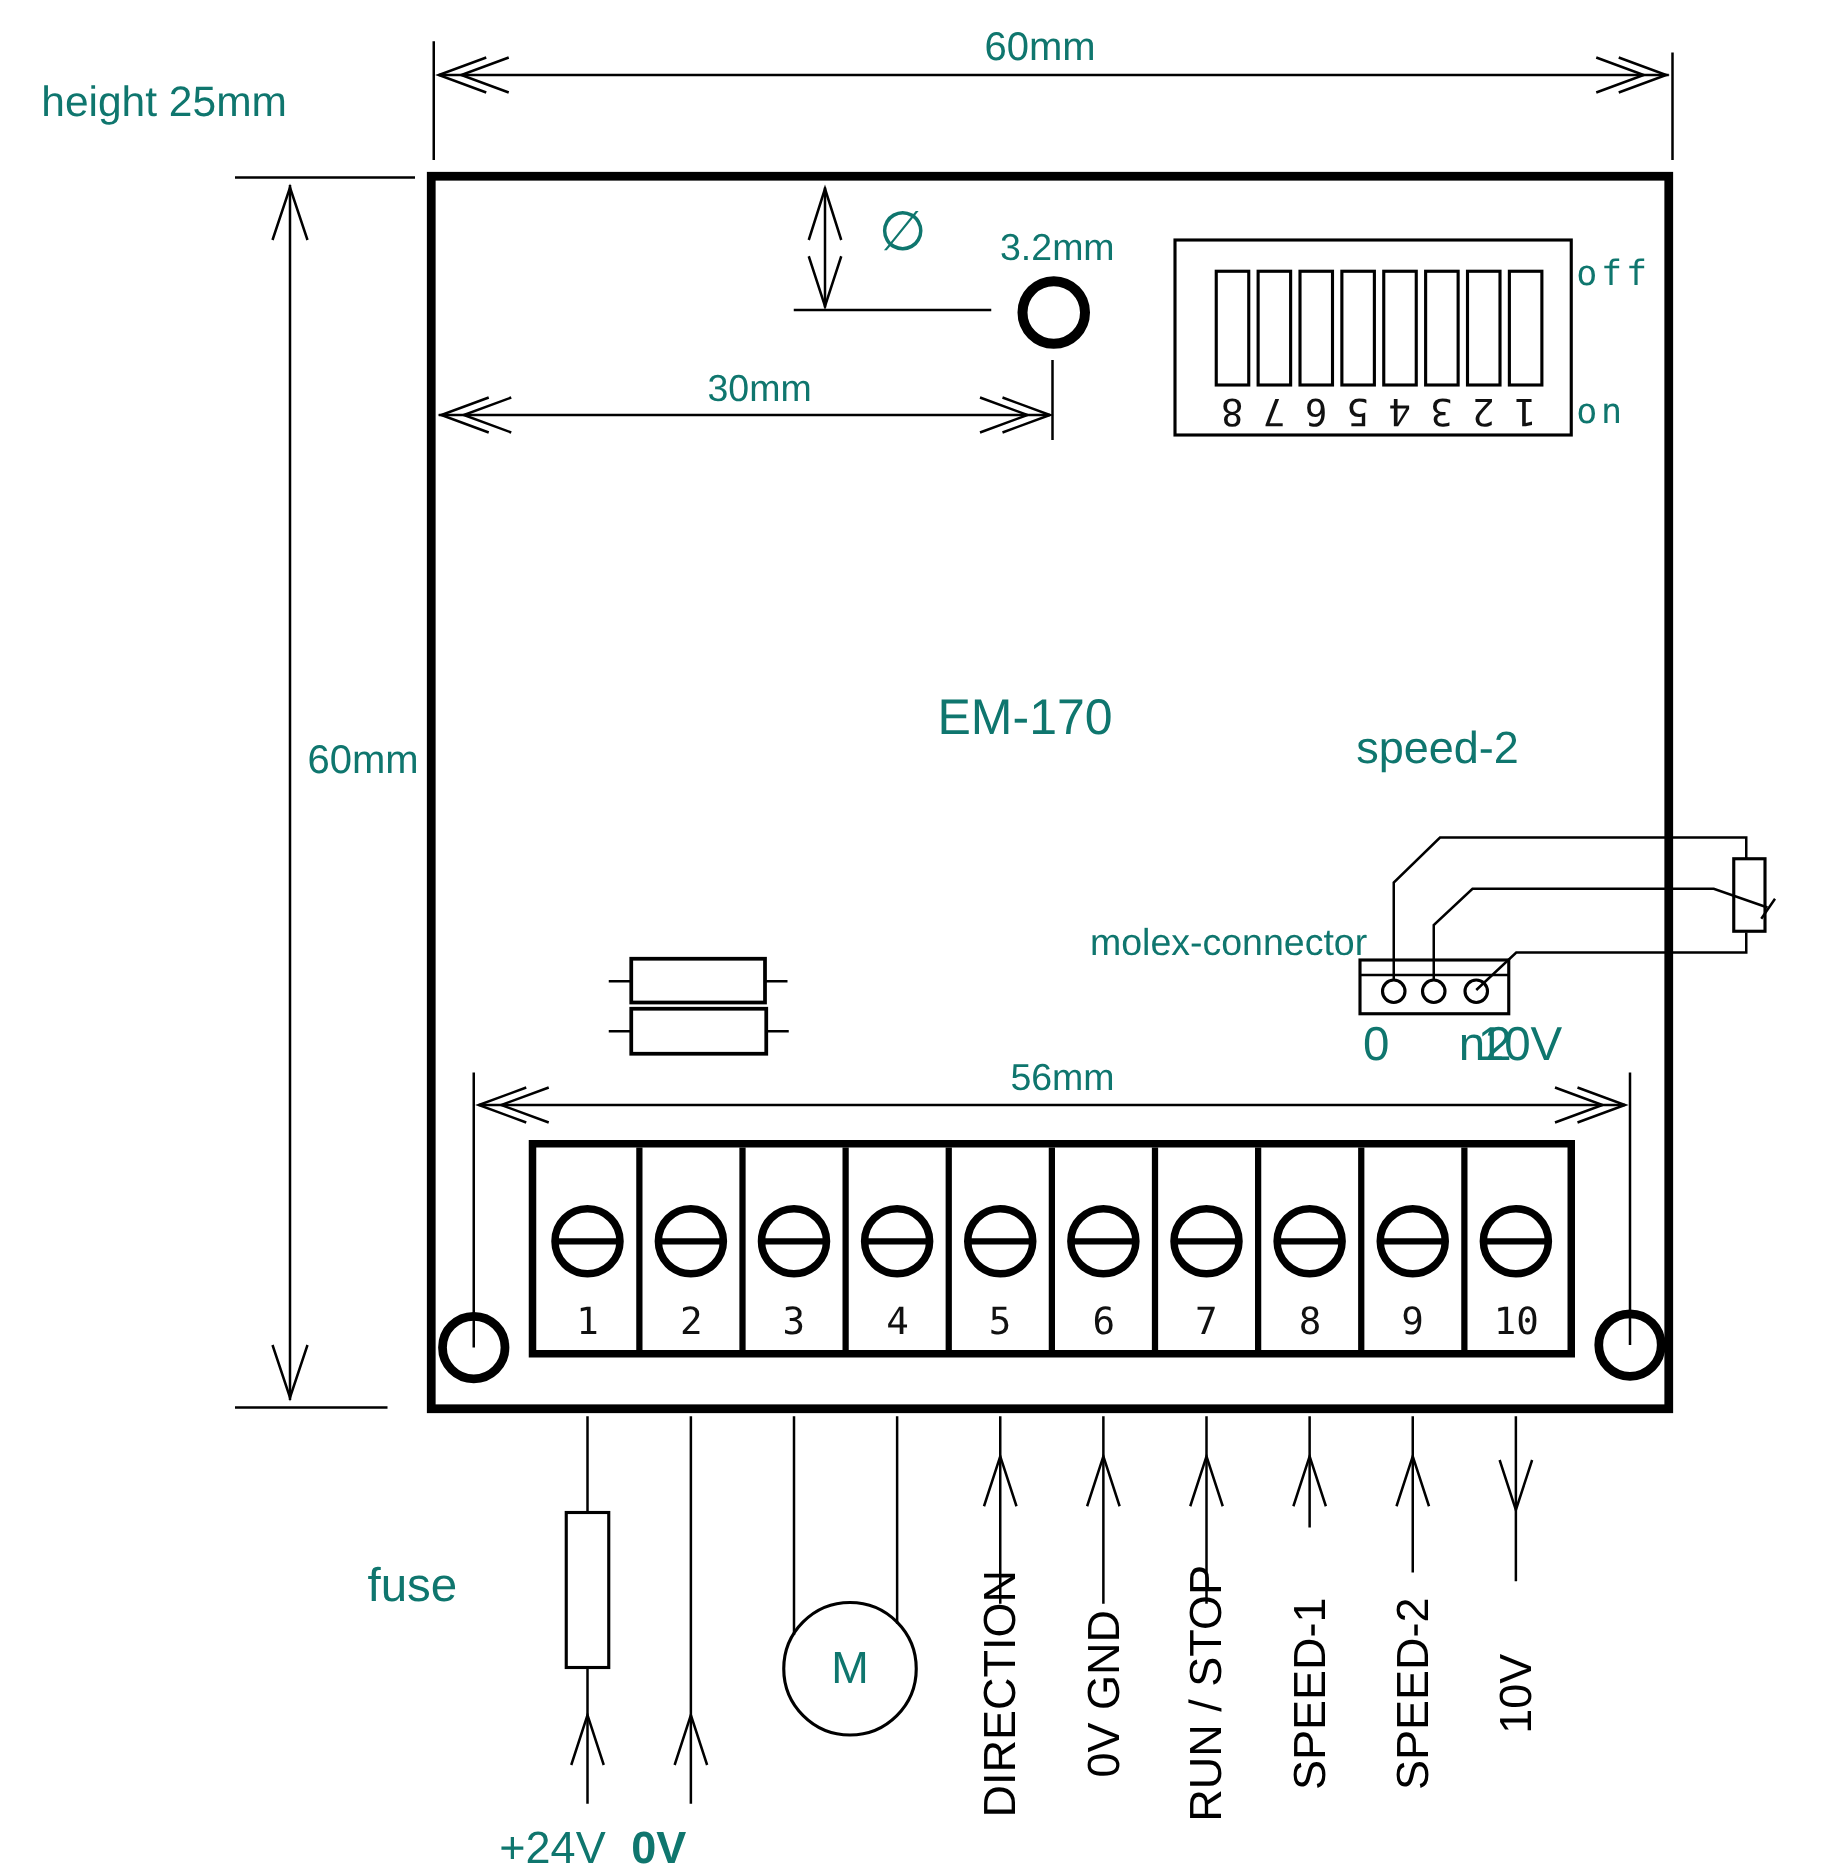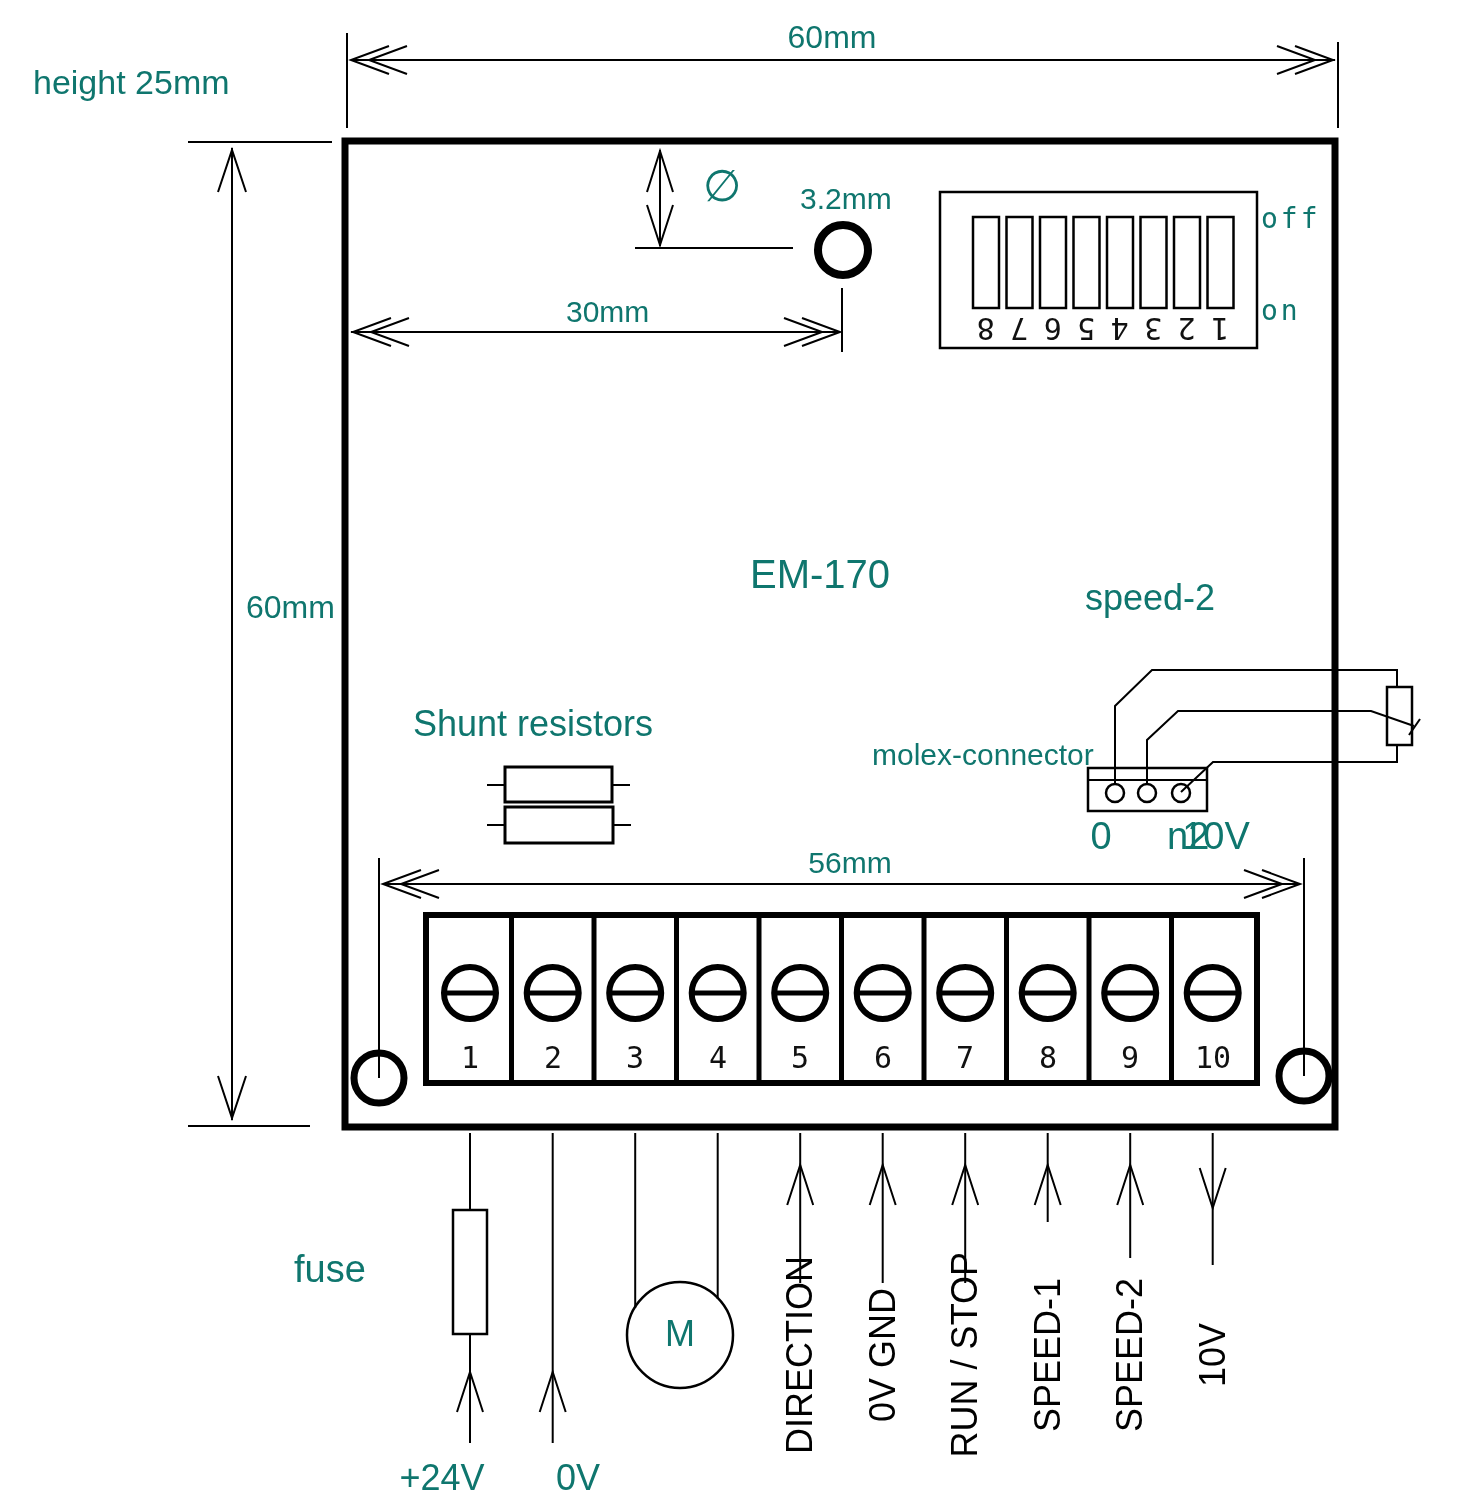--- a/index.html
+++ b/index.html
@@ -184,21 +184,21 @@
 
   <div class="txt fs32" style="left:246px;top:590px;">60mm</div>
 
   <div class="txt fs44" style="left:703px;top:162px;">∅</div>
 
   <div class="txt fs30" style="left:800px;top:182px;">3.2mm</div>
 
   <div class="txt fs30" style="left:566px;top:295px;">30mm</div>
 
   <div class="txt mono" style="left:1261px;top:204px;font-size:28px;letter-spacing:3px;">off</div>
-  <div class="txt mono" style="left:1261px;top:296px;font-size:28px;letter-spacing:3px;text-align:right;">on</div>
+  <div class="txt mono" style="left:1261px;top:314px;font-size:28px;letter-spacing:3px;text-align:right;">on</div>
 
   <div class="dipnums">
     <span>1</span>
     <span>2</span>
     <span>3</span>
     <span>4</span>
     <span>5</span>
     <span>6</span>
     <span>7</span>
     <span>8</span>
@@ -207,41 +207,40 @@
   <div class="txt fs40" style="left:750px;top:512px;margin-top:40px;">EM-170</div>
 
   <div class="txt fs36" style="left:1085px;top:578px;">speed-2</div>
 
   <div class="txt fs30" style="left:872px;top:738px;">molex-connector</div>
 
   <div class="pinlbl txt" style="left:1090px;width:22px;text-align:center;">0</div>
   <div class="pinlbl txt" style="left:1167px;width:46px;text-align:left;">n2</div>
   <div class="pinlbl txt" style="left:1180px;width:72px;text-align:center;">10V</div>
 
-  <div class="txt fs36" style="left:413px;top:704px;">Shunt resistors</div>
 
   <div class="txt fs30 ctr" style="left:780px;top:846px;width:140px;">56mm</div>
 
   <span class="termnum" style="left:445px;">1</span>
   <span class="termnum" style="left:528px;">2</span>
   <span class="termnum" style="left:610px;">3</span>
   <span class="termnum" style="left:693px;">4</span>
   <span class="termnum" style="left:775px;">5</span>
   <span class="termnum" style="left:858px;">6</span>
   <span class="termnum" style="left:940px;">7</span>
   <span class="termnum" style="left:1023px;">8</span>
   <span class="termnum" style="left:1105px;">9</span>
   <span class="termnum" style="left:1188px;">10</span>
 
   <div class="txt fs38" style="left:294px;top:1238px;margin-top:11px;">fuse</div>
 
   <div class="txt fs36 ctr" style="left:655px;top:1314px;width:50px;">M</div>
 
   <div class="txt fs36 ctr" style="left:396px;top:1458px;width:92px;">+24V</div>
-  <div class="txt fs36 ctr" style="left:547px;top:1458px;width:62px;">0V</div>
+  <div class="txt fs36 ctr" style="left:496px;top:1458px;width:62px;font-weight:bold;">0V</div>
 
   <div class="vwrap" style="left:780px;">
     <span class="vtext">DIRECTION</span>
     </div>
   <div class="vwrap" style="left:863px;">
     <span class="vtext">0V GND</span>
     </div>
   <div class="vwrap" style="left:945px;">
     <span class="vtext">RUN / STOP</span>
     </div>

